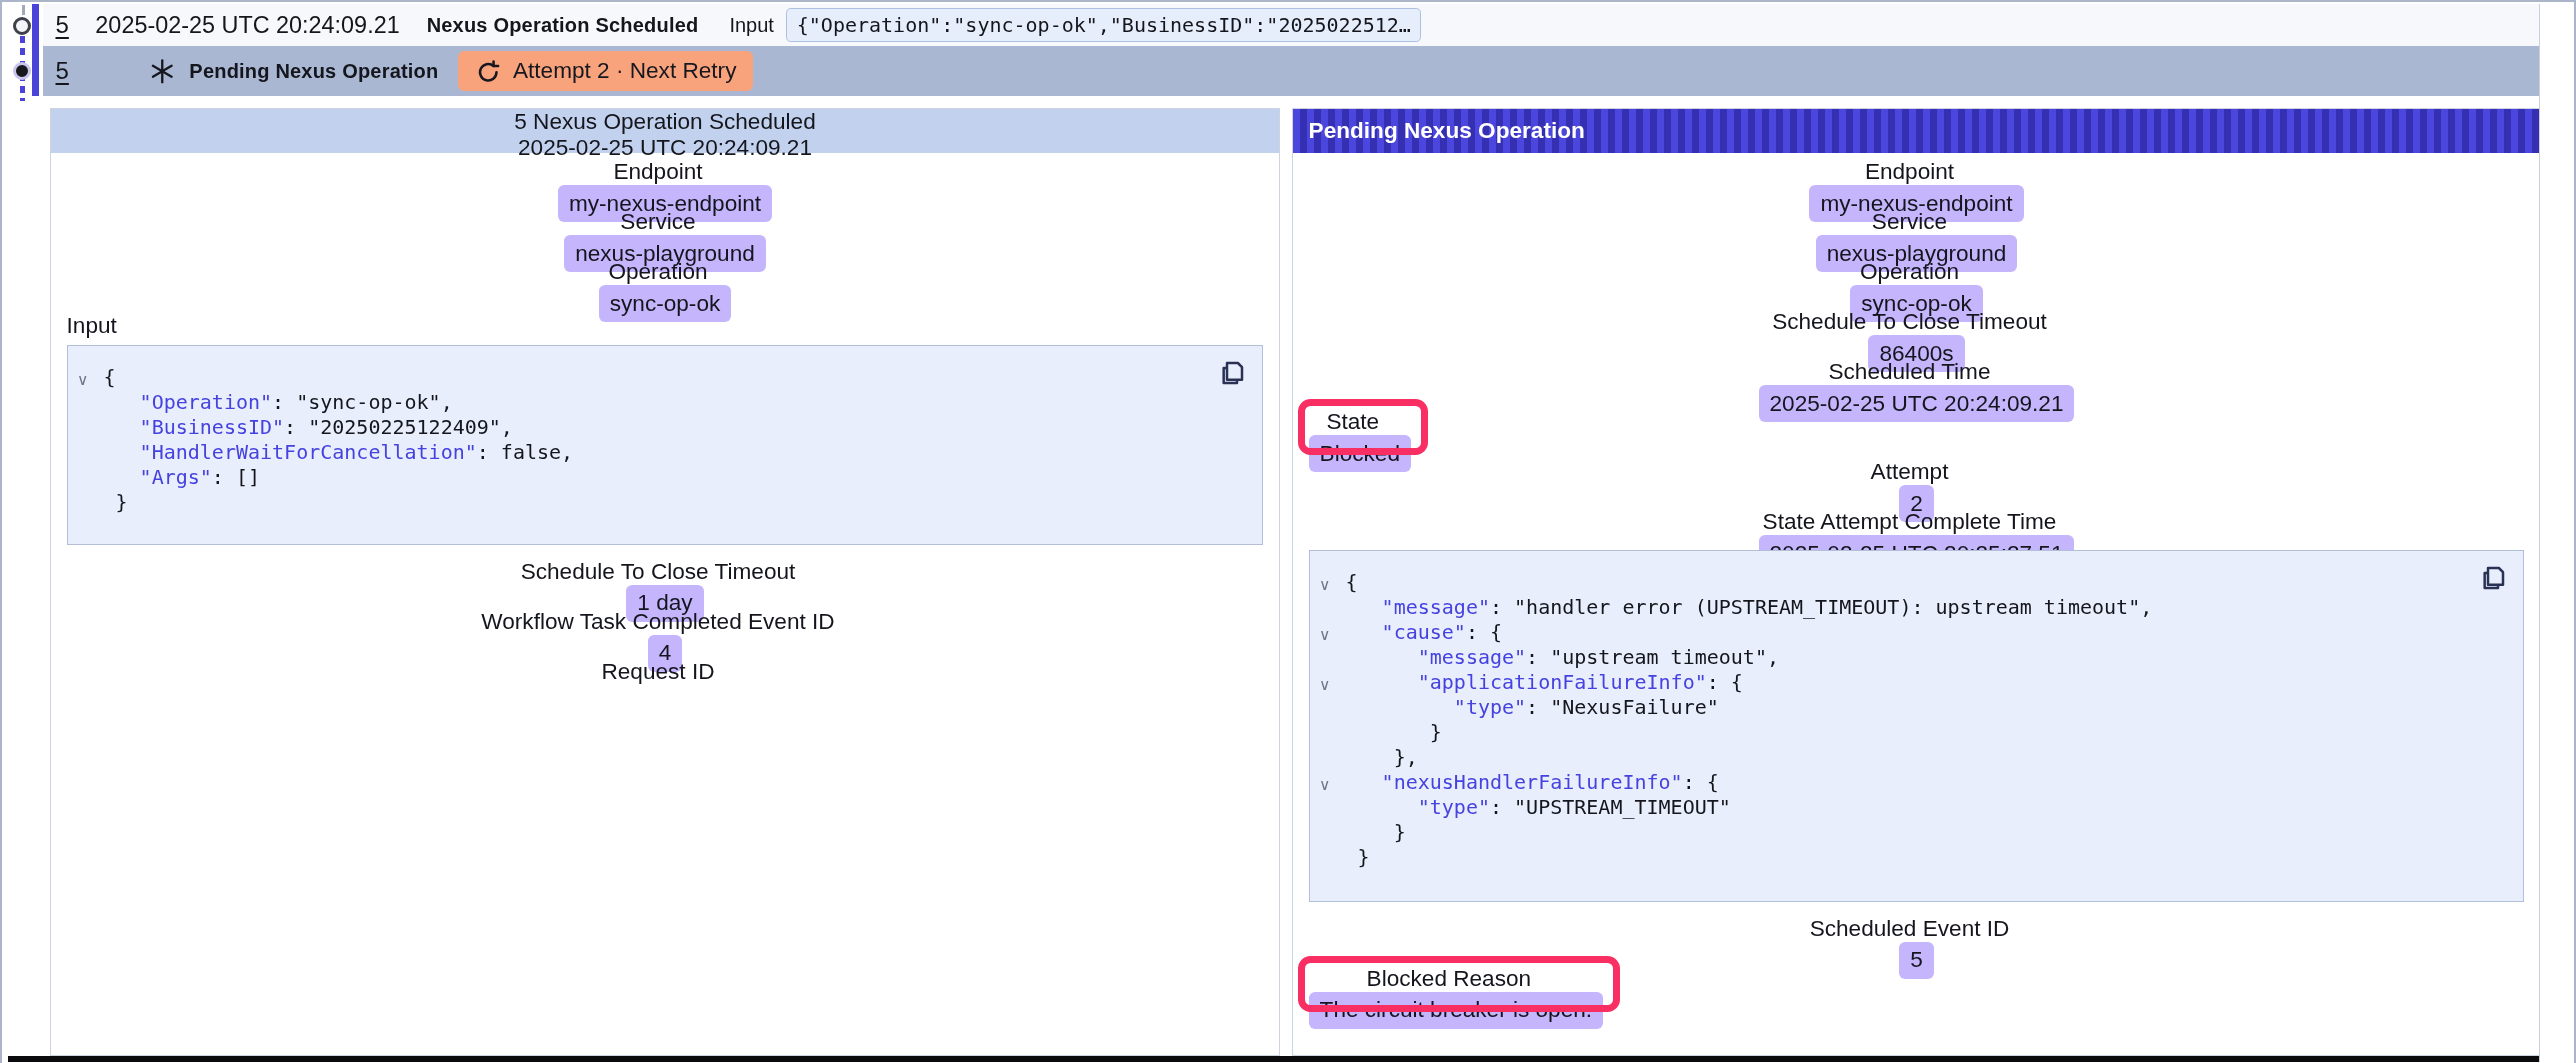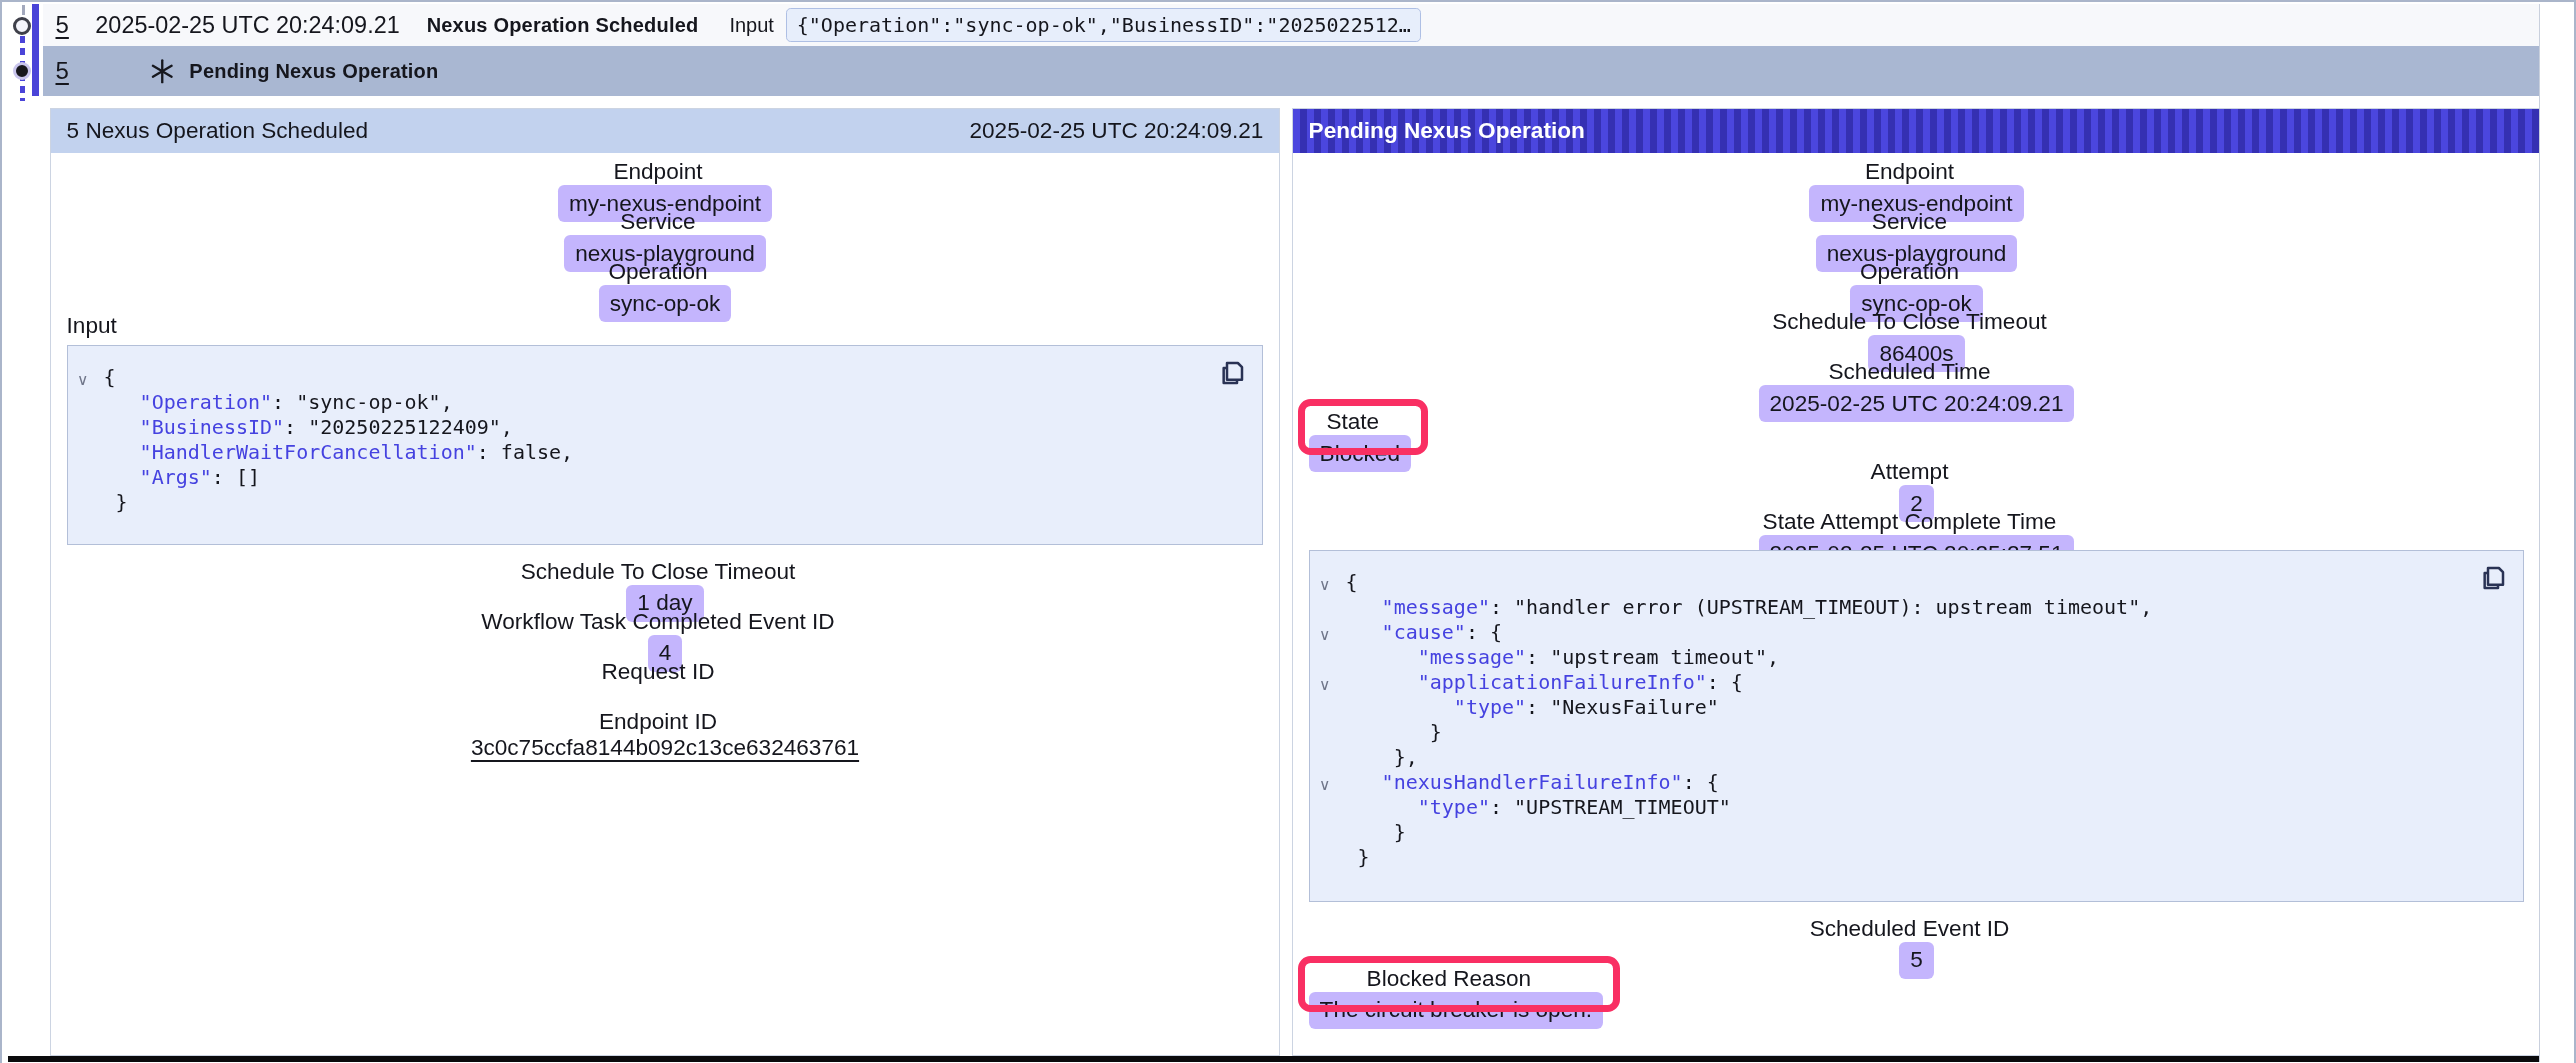--- a/index.html
+++ b/index.html
@@ -32,21 +32,21 @@
   .row2 .ev-name { margin-left:14px; }
   .retry-badge { margin-left:20px; display:inline-flex; align-items:center; gap:11px;
     background:#f9a37c; border-radius:6.2px; padding:7px 17px; font-size:22.6px; color:#17181f; }
 
   
   .panel { position:absolute; top:106px; height:948px; background:#fff; border:1.6px solid #ccd4e2; }
   .panel.left  { left:48px;  width:1230px; }
   .panel.right { left:1290px; width:1249px; }
   .panel-header { height:44px; display:flex; align-items:center; justify-content:space-between;
     padding:0 15.6px; font-size:22.6px; }
-  .panel.left .panel-header { background:#c2d2ee; font-weight:500; }
+  .panel.left .panel-header { background:#c2d2ee; font-weight:500;flex-direction:column; }
   .panel.right .panel-header { color:#ffffff; font-weight:600;
     background:repeating-linear-gradient(90deg,#4b46de 0 7px,#3530b2 7px 14px); }
   .panel-body { padding:6.2px 15.6px 0 15.6px; }
 
   .field-row { display:flex; align-items:center; height:36px; margin-top:14px; position:relative;flex-direction:column; }
   .field-row:first-child { margin-top:0; }
   .field-row.annotated { width:max-content; }
   .field-label { font-size:22.6px; margin-right:14px; white-space:nowrap; }
   .chip { background:#c4b5fd; border-radius:6.2px; padding:5.5px 11px; font-size:22.6px; white-space:nowrap; }
   .id-link { font-size:22.6px; text-decoration:underline; text-underline-offset:4.7px; white-space:nowrap; }
@@ -94,20 +94,29 @@
   <div class="row row2">
     <span class="ev-id">5</span>
     <span class="ast-icon">
       <svg width="26.5" height="26.5" viewBox="0 0 34 34" fill="none" stroke="#17181f" stroke-width="3" stroke-linecap="round">
         <line x1="17" y1="3" x2="17" y2="31"></line>
         <line x1="5" y1="10" x2="29" y2="24"></line>
         <line x1="29" y1="10" x2="5" y2="24"></line>
       </svg>
     </span>
     <span class="ev-name">Pending Nexus Operation</span>
+    <span class="retry-badge">
+      <span>
+        <svg width="26.5" height="26.5" viewBox="0 0 36 36" fill="none" stroke="#17181f" stroke-width="3.4" stroke-linecap="round" stroke-linejoin="round">
+          <path d="M 25.2 10.8 A 11.2 11.2 0 1 0 29.2 19.5"></path>
+          <path d="M 25.2 10.8 L 25.2 4.8 M 25.2 10.8 L 31.4 10.8"></path>
+        </svg>
+      </span>
+      <span>Attempt 2 · Next Retry</span>
+    </span>
   </div>
 
   <section class="panel left">
     <div class="panel-header">
       <span>5 Nexus Operation Scheduled</span>
       <span>2025-02-25 UTC 20:24:09.21</span>
     </div>
     <div class="panel-body">
         <div class="field-row">
           <span class="field-label">Endpoint</span>
@@ -158,24 +167,20 @@
           <span class="field-label">Schedule To Close Timeout</span>
           <span class="chip">1 day</span>
         </div>
         <div class="field-row">
           <span class="field-label">Workflow Task Completed Event ID</span>
           <span class="chip">4</span>
         </div>
         <div class="field-row">
           <span class="field-label">Request ID</span>
         </div>
-        <div class="field-row">
-          <span class="field-label">Endpoint ID</span>
-          <span class="id-link">3c0c75ccfa8144b092c13ce632463761</span>
-        </div>
       </div>
   </section>
 
   <section class="panel right">
     <div class="panel-header">
       <span>Pending Nexus Operation</span>
     </div>
     <div class="panel-body">
         <div class="field-row">
           <span class="field-label">Endpoint</span>

